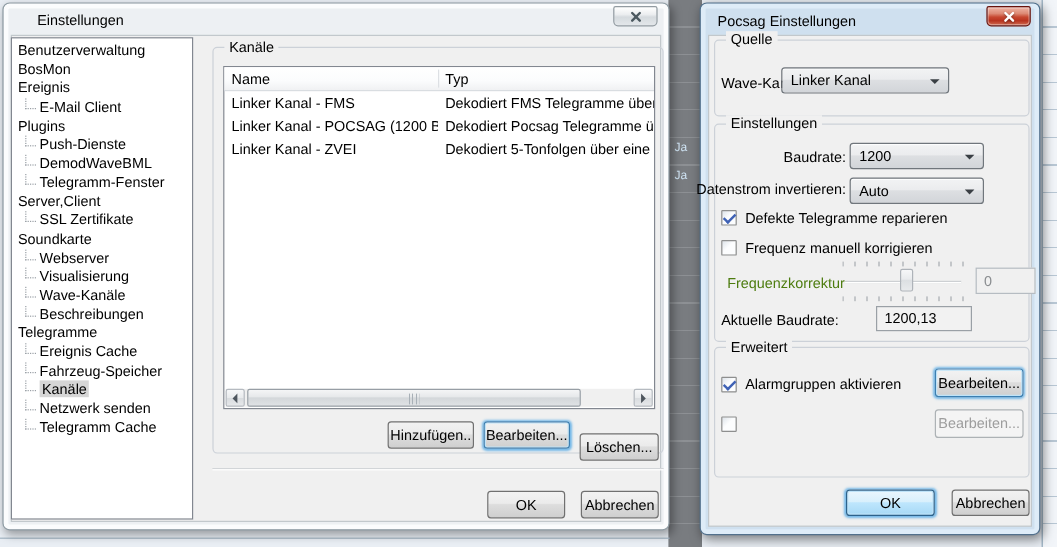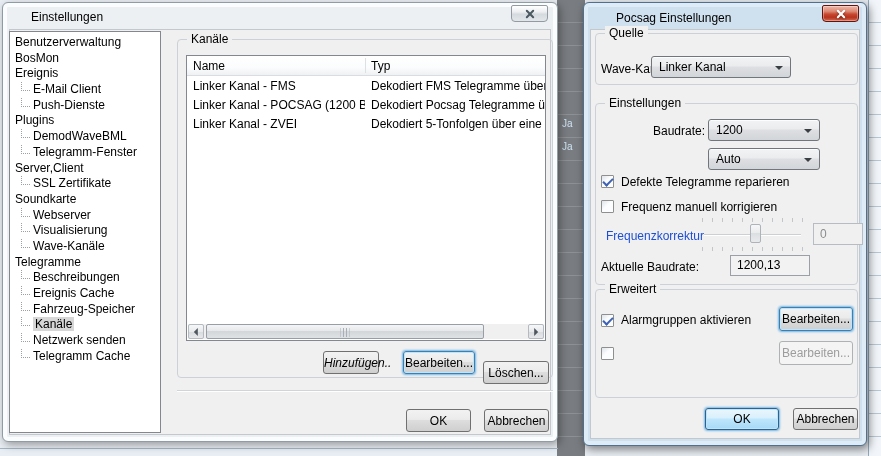--- a/index.html
+++ b/index.html
@@ -26,21 +26,21 @@
     background:#edf0f3; border:1px solid #8f9ca4;
     box-shadow: inset 0 0 0 4px rgba(252,253,254,.92), 2px 3px 8px rgba(0,0,0,.35); }
   .win-active { left:583px; top:2px; width:284px; height:444px;
     background:#cfe0ef; border:1px solid #52708c;
     box-shadow: inset 0 0 0 4px rgba(222,236,248,.95), 2px 3px 10px rgba(0,0,0,.5); }
   .client { position:absolute; left:6px; right:6px; top:26px; bottom:6px;
     background:#f0f0f0; border:1px solid rgba(138,150,160,.45); }
   .titlebar { position:absolute; left:0; top:0; right:0; height:26px; }
   .title { position:absolute; top:7px; white-space:nowrap; }
   .win-inactive .title { left:28px; }
-  .win-active .title { left:32px; top:8px; }
+  .win-active .title { left:14px; top:8px; }
 
   .close-btn { position:absolute; top:2px; width:37px; height:17px;
     border-radius:2px 2px 4px 4px; }
   .close-btn.inactive { right:9px; border:1px solid #929ba1;
     background:linear-gradient(#ffffff,#eceef0 40%,#d5dade 55%,#e3e7ea); }
   .close-btn.active { right:7px; border:1px solid #68120b;
     background:linear-gradient(#f0b6a7,#dd8a75 35%,#c74730 55%,#b8331f 75%,#cf6b51);
     box-shadow: inset 0 0 0 1px rgba(255,255,255,.35); }
   .x-icon { position:absolute; left:50%; top:50%; width:12px; height:12px;
     transform:translate(-50%,-50%); }
@@ -96,30 +96,30 @@
   
   .btn { position:absolute; height:23px; border:1px solid #707070; border-radius:3px;
     background:linear-gradient(#f2f2f2,#ebebeb 45%,#dddddd 50%,#cfcfcf);
     font:inherit; font-size:12px; color:#000; text-align:center; padding:0; }
   .btn.focus-ring { border-color:#3c7fb1;
     box-shadow:0 0 2px 1px #74b8e8, inset 0 0 0 1px #bfe3f8; }
   .btn.default { border-color:#2c628b;
     background:linear-gradient(#eaf6fd,#d9f0fc 45%,#bee6fd 50%,#a7d9f5); }
   .btn.disabled { background:#f4f4f4; border-color:#adb2b5; color:#9d9d9d; box-shadow:none; }
 
-  .btn-add { left:320px; top:348px; width:56px;font-style:italic; }
+  .btn-add { left:320px; top:348px; width:72px; }
   .btn-edit { left:400px; top:348px; width:72px; }
   .btn-del { left:480px; top:348px; width:66px;margin-top:10px; }
   .sep { position:absolute; left:174px; top:387px; width:376px; height:2px;
     border-top:1px solid #d2d5d8; border-bottom:1px solid #ffffff; }
   .btn-ok-left { left:403px; top:406px; width:65px; }
   .btn-cancel-left { left:481px; top:406px; width:65px; }
 
   
-  .quelle-group { left:11px; top:30px; width:263px; height:52px; }
+  .quelle-group { left:11px; top:30px; width:263px; height:64px; }
   .einstellungen-group { left:11px; top:100px; width:263px; height:182px; }
   .erweitert-group { left:11px; top:286px; width:263px; height:109px; }
 
   .lbl { position:absolute; white-space:nowrap; }
   .rlabel { position:absolute; right:161px; white-space:nowrap; }
   .lbl-wave { left:17px; top:59px; }
   .lbl-baudrate { top:121px; }
   .lbl-datenstrom { top:148px; }
 
   .combo { position:absolute; height:22px; border:1px solid #70767c; border-radius:3px;
@@ -135,21 +135,21 @@
   .checkbox { position:absolute; width:13px; height:13px; border:1px solid #8e8f8f; border-radius:1px;
     background:linear-gradient(135deg,#dee4ea,#fcfdfe 45%); }
   .checkbox.checked::after { content:""; position:absolute; left:1px; top:2px;
     width:8px; height:4px; border-left:2px solid #3f62b5; border-bottom:2px solid #3f62b5;
     transform:rotate(-45deg); }
   .cb1 { left:17px; top:172px; } .cb1-label { left:37px; top:172px; }
   .cb2 { left:17px; top:197px; } .cb2-label { left:37px; top:197px; }
   .cb3 { left:17px; top:311px; } .cb3-label { left:37px; top:310px; }
   .cb4 { left:17px; top:344px; } .cb4-label { left:37px; top:343px; }
 
-  .lbl-freq { left:22px; top:226px; color:#1d4ed8; }
+  .lbl-freq { left:22px; top:226px; color:#4d7c0f; }
   .ticks { position:absolute; left:118px; width:102px; height:4px;
     background:repeating-linear-gradient(90deg,#c3c6c9 0 1px,transparent 1px 10px); }
   .ticks-top { top:215px; } .ticks-bottom { top:244px; }
   .slider-track { position:absolute; left:120px; top:231px; width:97px; height:2px;
     background:#cdd0d3; border-bottom:1px solid #fff; }
   .slider-thumb { position:absolute; left:166px; top:221px; width:11px; height:19px;
     border:1px solid #aeb3b9; border-radius:2px;
     background:linear-gradient(#f6f7f8,#e9ebed 45%,#dcdfe2 50%,#e8eaec); }
   .value-box { position:absolute; left:229px; top:220px; width:50px; height:22px;
     border:1px solid #b6bcc2; background:#f0f0f0; color:#8a8d90; line-height:20px; padding-left:6px; }
@@ -179,32 +179,32 @@
     <span class="close-btn inactive">
       <span class="x-icon x-gray"></span>
     </span>
   </div>
 
   <div class="tree-panel">
       <div class="tree-item"><span class="tree-label">Benutzerverwaltung</span></div>
       <div class="tree-item"><span class="tree-label">BosMon</span></div>
       <div class="tree-item"><span class="tree-label">Ereignis</span></div>
       <div class="tree-item child"><span class="connector"></span><span class="tree-label">E-Mail Client</span></div>
+      <div class="tree-item"><span class="tree-label">Plugins</span></div>
       <div class="tree-item child"><span class="connector"></span><span class="tree-label">Push-Dienste</span></div>
-      <div class="tree-item"><span class="tree-label">Plugins</span></div>
       <div class="tree-item child"><span class="connector"></span><span class="tree-label">DemodWaveBML</span></div>
       <div class="tree-item child"><span class="connector"></span><span class="tree-label">Telegramm-Fenster</span></div>
       <div class="tree-item"><span class="tree-label">Server,Client</span></div>
       <div class="tree-item child"><span class="connector"></span><span class="tree-label">SSL Zertifikate</span></div>
       <div class="tree-item"><span class="tree-label">Soundkarte</span></div>
       <div class="tree-item child"><span class="connector"></span><span class="tree-label">Webserver</span></div>
       <div class="tree-item child"><span class="connector"></span><span class="tree-label">Visualisierung</span></div>
       <div class="tree-item child"><span class="connector"></span><span class="tree-label">Wave-Kanäle</span></div>
+      <div class="tree-item child"><span class="connector"></span><span class="tree-label">Beschreibungen</span></div>
       <div class="tree-item"><span class="tree-label">Telegramme</span></div>
-      <div class="tree-item child"><span class="connector"></span><span class="tree-label">Beschreibungen</span></div>
       <div class="tree-item child"><span class="connector"></span><span class="tree-label">Ereignis Cache</span></div>
       <div class="tree-item child"><span class="connector"></span><span class="tree-label">Fahrzeug-Speicher</span></div>
       <div class="tree-item child"><span class="connector"></span><span class="tree-label selected">Kanäle</span></div>
       <div class="tree-item child"><span class="connector"></span><span class="tree-label">Netzwerk senden</span></div>
       <div class="tree-item child"><span class="connector"></span><span class="tree-label">Telegramm Cache</span></div>
     </div>
 
   <div class="groupbox kanaele-group">
     <span class="group-label">Kanäle</span>
 
@@ -269,20 +269,21 @@
   </div>
 
   <div class="groupbox einstellungen-group">
     <span class="group-label">Einstellungen</span>
   </div>
   <span class="rlabel lbl-baudrate">Baudrate:</span>
   <div class="combo combo-baudrate">
     <span class="combo-text">1200</span>
     <span class="combo-arrow"></span>
   </div>
+  <span class="rlabel lbl-datenstrom">Datenstrom invertieren:</span>
   <div class="combo combo-datenstrom">
     <span class="combo-text">Auto</span>
     <span class="combo-arrow"></span>
   </div>
 
   <span class="checkbox checked cb1"></span>
   <span class="lbl cb1-label">Defekte Telegramme reparieren</span>
 
   <span class="checkbox cb2"></span>
   <span class="lbl cb2-label">Frequenz manuell korrigieren</span>

